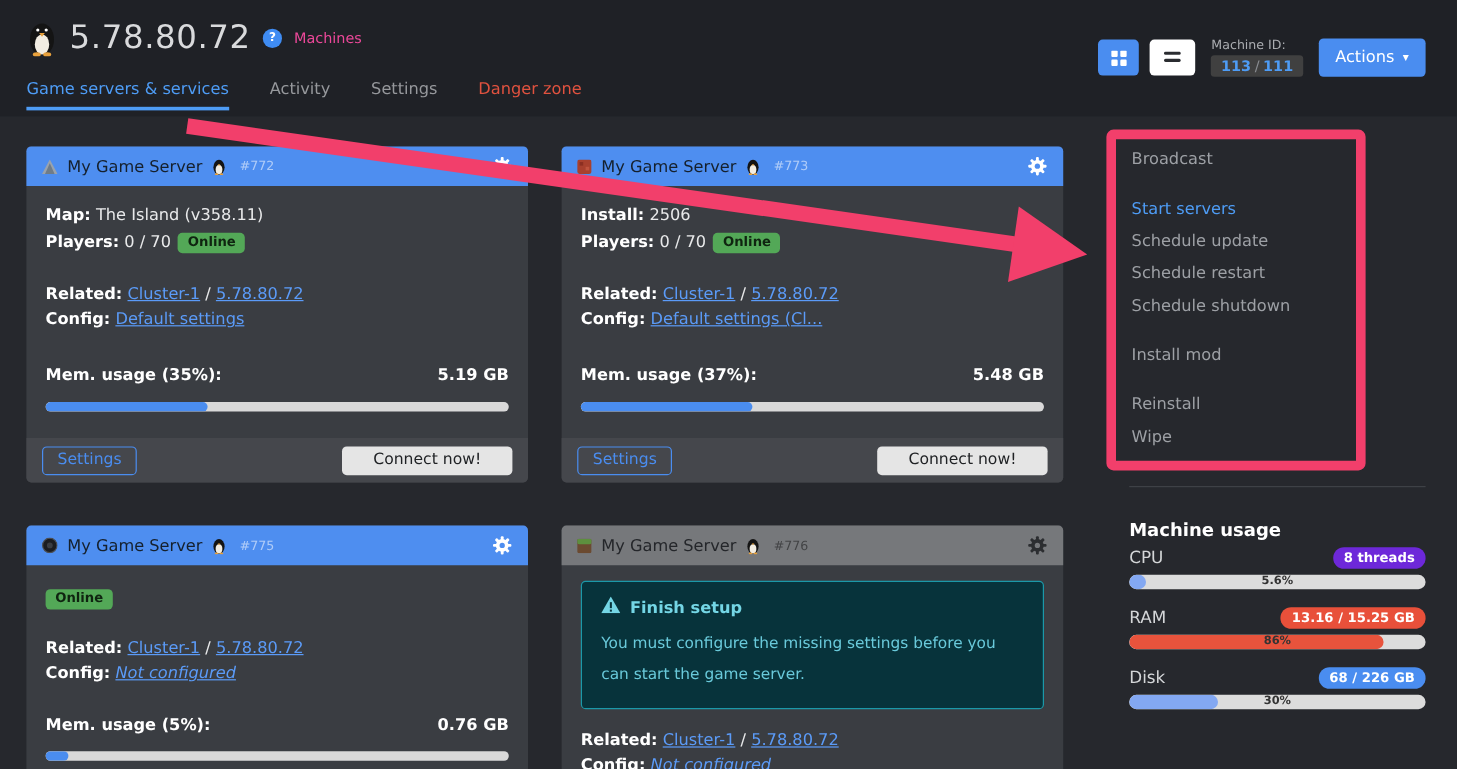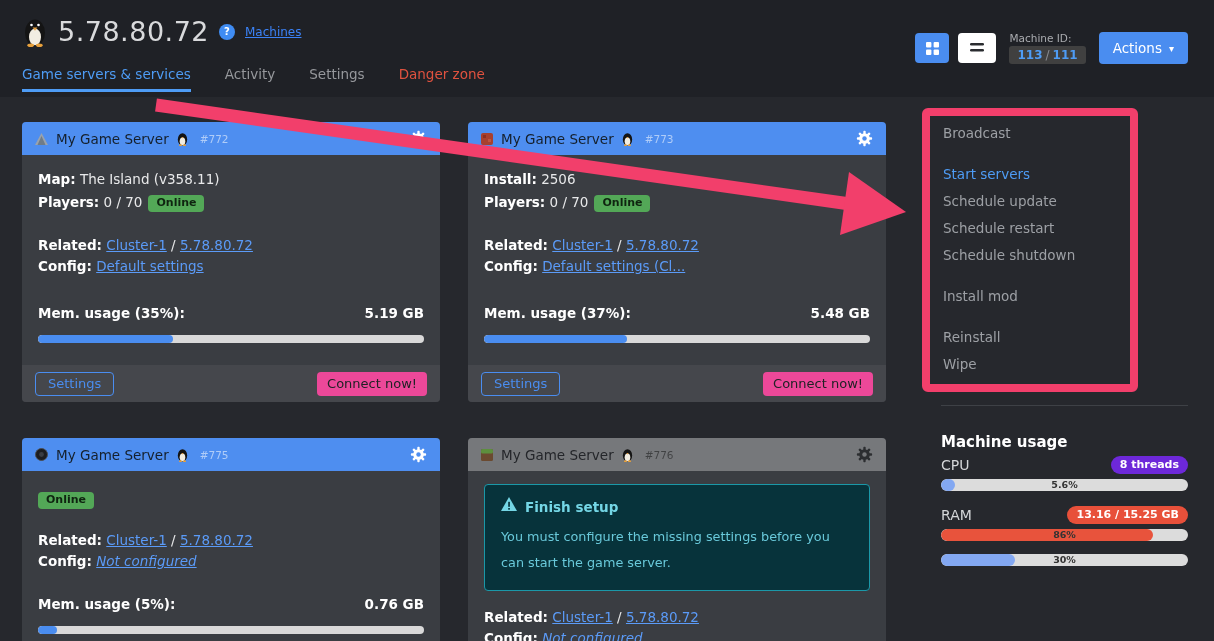--- a/index.html
+++ b/index.html
@@ -10,21 +10,21 @@
     font-family:"DejaVu Sans","Liberation Sans",sans-serif;
     -webkit-font-smoothing:antialiased;
   }
   .topbar { position:absolute; left:0; top:0; right:0; height:97px; background:#1f2126; }
 
   
   .title-row { position:absolute; top:16px; left:22px; display:flex; align-items:center; gap:10px; }
   .page-title { font-size:27px; color:#d9dadc; font-weight:400; letter-spacing:.5px; }
   .help-circle { width:16px; height:16px; border-radius:50%; background:#3f8cf3; color:#fff;
                  font-size:10px; font-weight:bold; display:flex; align-items:center; justify-content:center; }
-  .machines-link { font-size:12px; color:#3b82f6; text-decoration:underline; cursor:pointer; }
+  .machines-link { font-size:12px; color:#ec4899; cursor:pointer; }
 
   
   .top-controls { position:absolute; top:32px; right:26px; display:flex; align-items:center; gap:9px; }
   .sq-btn { height:30px; border:none; border-radius:4px; display:flex; align-items:center; justify-content:center; cursor:pointer; }
   .sq-btn.blue { width:34px; background:#4a8df0; }
   .sq-btn.white { width:38px; background:#ffffff; }
   .mid-block { display:flex; flex-direction:column; align-items:flex-start; margin:0 4px; }
   .mid-label { font-size:10.5px; color:#aaacb0; margin-bottom:2px; }
   .mid-badge { background:#404040; border-radius:3px; padding:2px 8px; font-size:12px; font-weight:bold; }
   .mid-badge .num { color:#4e9cf5; } .mid-badge .slash { color:#8a8d92; padding:0 3px; font-weight:normal; }
@@ -60,22 +60,22 @@
   .badge-online { display:inline-block; background:#53a857; color:#0f2410; font-size:11px; font-weight:bold;
                   padding:1px 8px 2px; border-radius:4px; margin-left:6px; vertical-align:1px; line-height:14px; }
   .mem-row { display:flex; justify-content:space-between; font-weight:bold; color:#fff; margin-top:26px; }
   .bar { height:8px; border-radius:4px; background:#d9d9d9; margin-top:11px; overflow:hidden; }
   .bar-fill { height:100%; border-radius:4px; background:#4a8df0; }
 
   .card-footer { position:absolute; left:0; right:0; bottom:0; height:37px; background:#45474c;
                  border-radius:0 0 4px 4px; display:flex; align-items:center; justify-content:space-between; padding:0 13px; }
   .btn-outline { background:transparent; border:1px solid #4a8df0; color:#4a8df0; border-radius:4px;
                  font-size:13px; padding:3px 12px 4px; cursor:pointer; font-family:inherit; }
-  .btn-white { background:#ec4899; color:#202225; border:none; border-radius:4px; font-size:13px;
-               padding:4px 10px 5px; cursor:pointer; font-family:inherit; }
+  .btn-white { background:#e5e5e5; color:#202225; border:none; border-radius:4px; font-size:13px;
+               padding:4px 26px 5px; cursor:pointer; font-family:inherit; }
 
   
   .alert { margin:0 0 16px 0; background:#07333b; border:1px solid #1b98a8; border-radius:4px;
            padding:12px 16px 14px; }
   .alert-title { color:#74d6e5; font-weight:bold; font-size:13.5px; display:flex; align-items:flex-start; gap:8px; margin-bottom:6px; }
   .alert-text { color:#69c9da; font-size:12.8px; line-height:26px; }
 
   
   .side-menu { position:absolute; left:943px; top:120px; width:180px; font-size:13.5px; }
   .menu-item { line-height:27px; height:27px; color:#9da0a5; cursor:pointer; }
@@ -354,20 +354,24 @@
 
   <div class="u-row-label">
     <span class="u-label">RAM</span>
     <span class="u-badge red">13.16 / 15.25 GB</span>
   </div>
   <div class="u-bar">
     <div class="u-fill red" style="width: 86%;"></div>
     <div class="u-pct">86%</div>
   </div>
 
+  <div class="u-row-label">
+    <span class="u-label">Disk</span>
+    <span class="u-badge blue">68 / 226 GB</span>
+  </div>
   <div class="u-bar">
     <div class="u-fill blue" style="width: 30%;"></div>
     <div class="u-pct">30%</div>
   </div>
 </div>
 
 <svg class="annotation" viewBox="0 0 1214 641">
   <rect x="926" y="112" width="208" height="276" rx="2" fill="none" stroke="#f23f6b" stroke-width="8"></rect>
   <line x1="156" y1="105" x2="850" y2="204" stroke="#f23f6b" stroke-width="13"></line>
   <polygon points="906,212 840,235 849,172" fill="#f23f6b"></polygon>

